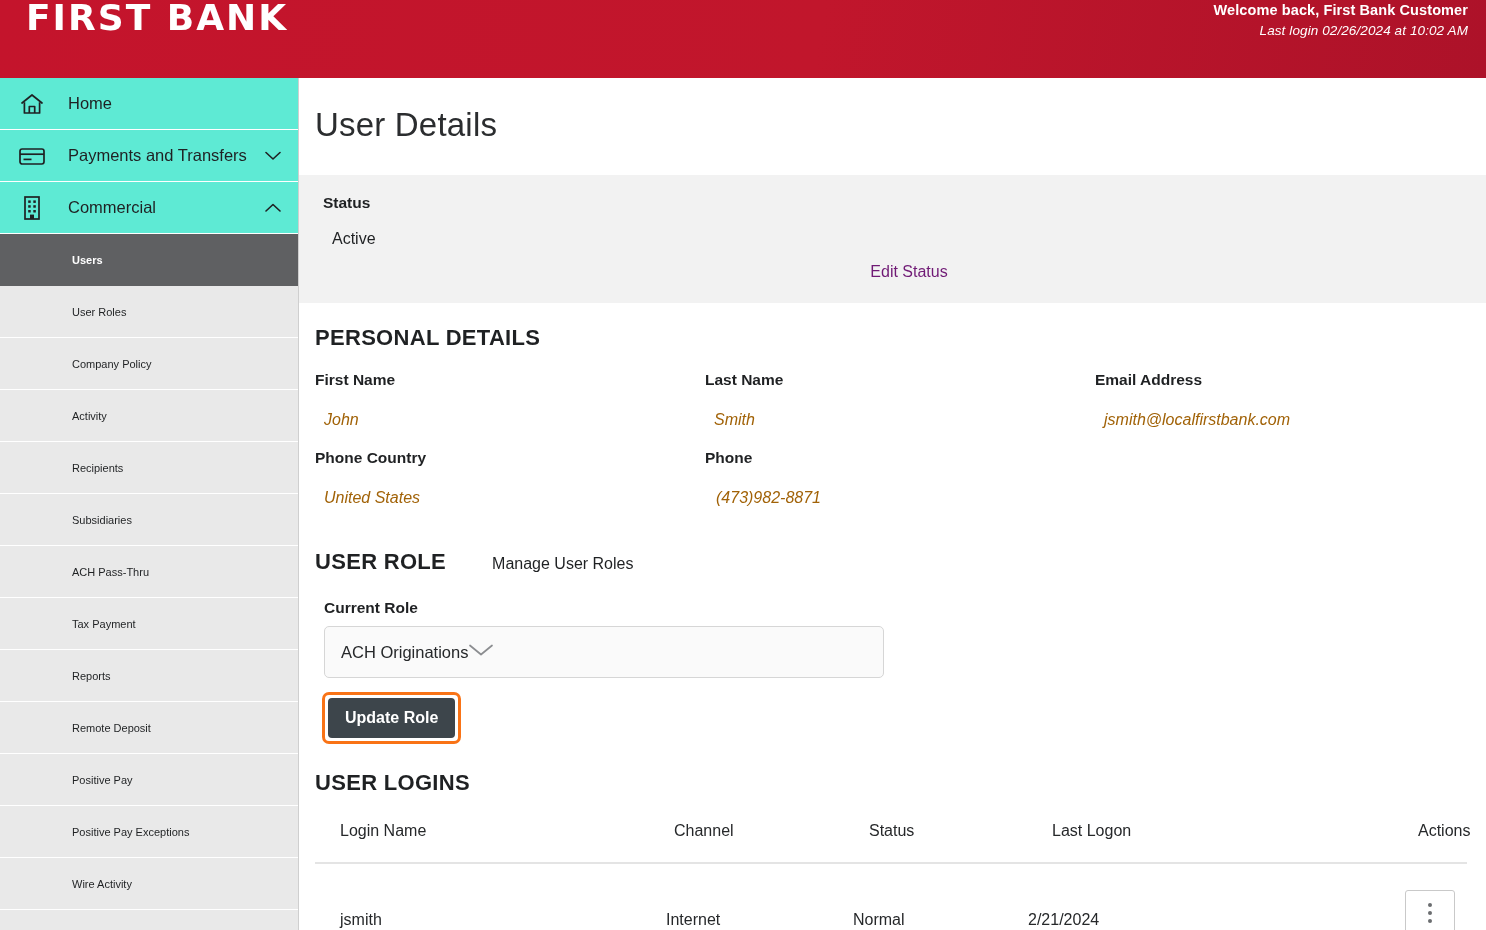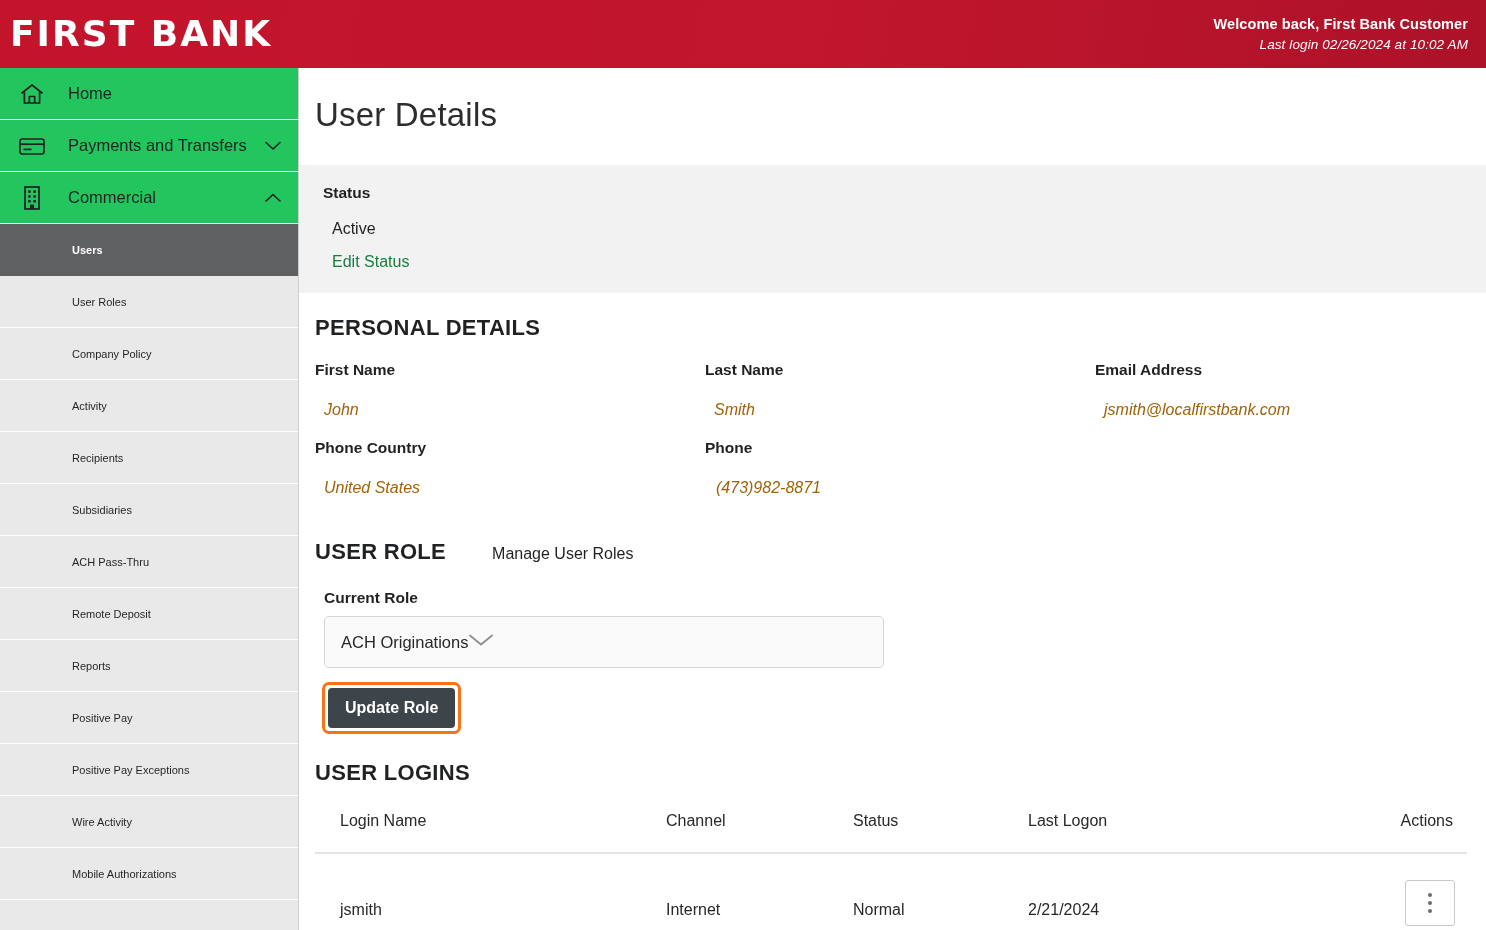--- a/index.html
+++ b/index.html
@@ -8,26 +8,26 @@
     height: 930px;
     overflow: hidden;
     font-family: "Liberation Sans", sans-serif;
     background: #ffffff;
     color: #1f2123;
   }
 
   
   .topbar {
     position: relative;
-    height: 68px;
+    height: 78px;
     background: linear-gradient(100deg, #c4142c 0%, #c1162c 55%, #ad1229 100%);
     display: flex;
-    align-items: center;
+    align-items: flex-start;
     justify-content: space-between;
-    padding: 0 18px 0 10px;
+    padding: 0 18px 0 26px;
   }
   .brand {
     font-size: 36px;
     font-weight: bold;
     letter-spacing: 2.0px;
     color: #ffffff;
     font-family: "DejaVu Sans", sans-serif;
     line-height: 1;
     padding-left: 0px;
   }
@@ -63,21 +63,21 @@
     border-right: 1px solid #cfcfcf;
     overflow: hidden;
     position: relative;
   }
   .nav-item {
     display: flex;
     align-items: center;
     height: 52px;
     padding: 0 14px 0 16px;
     border-bottom: 1px solid #ffffff;
-    background: #22c55e;
+    background: #5eead4;
     color: #1f2123;
     font-size: 16.5px;
     position: relative;
   }
   .nav-item .ico {
     width: 32px;
     flex: 0 0 32px;
     display: flex;
     align-items: center;
     justify-content: center;
@@ -135,23 +135,24 @@
     margin-bottom: 18px;
   }
   .status-value {
     font-size: 16px;
     color: #1f2123;
     padding-left: 9px;
     margin-bottom: 15px;
   }
   .status-edit {
     font-size: 16px;
-    color: #15803d;
+    color: #701a75;
     padding-left: 9px;
     cursor: pointer;
+    text-align: center;
   }
 
   .section-head {
     font-size: 22px;
     font-weight: bold;
     color: #1f2123;
     letter-spacing: .3px;
   }
 
   .personal { padding: 22px 0 0 16px; }
@@ -227,20 +228,21 @@
   }
 
   .logins { padding: 26px 0 0 16px; }
   .table { margin-top: 26px; width: 1152px; }
   .thead {
     display: grid;
     grid-template-columns: 326px 187px 175px 358px 1fr;
     font-size: 16px;
     color: #26282a;
     padding: 0 0 22px 25px;
+    gap: 8px;
   }
   .thead .th-actions { text-align: right; padding-right: 14px; }
   .trow {
     display: grid;
     grid-template-columns: 326px 187px 175px 358px 1fr;
     align-items: center;
     border-top: 2px solid #e4e4e4;
     font-size: 16px;
     color: #26282a;
     padding: 40px 0 0 25px;
@@ -351,24 +353,27 @@
     <div class="nav-sub">
       <span>Recipients</span>
     </div>
     <div class="nav-sub">
       <span>Subsidiaries</span>
     </div>
     <div class="nav-sub">
       <span>ACH Pass-Thru</span>
     </div>
     <div class="nav-sub">
+      <span>Tax Payment</span>
+    </div>
+    <div class="nav-sub">
+      <span>Reports</span>
+    </div>
+    <div class="nav-sub">
       <span>Remote Deposit</span>
-    </div>
-    <div class="nav-sub">
-      <span>Reports</span>
     </div>
     <div class="nav-sub">
       <span>Positive Pay</span>
     </div>
     <div class="nav-sub">
       <span>Positive Pay Exceptions</span>
     </div>
     <div class="nav-sub">
       <span>Wire Activity</span>
     </div>

